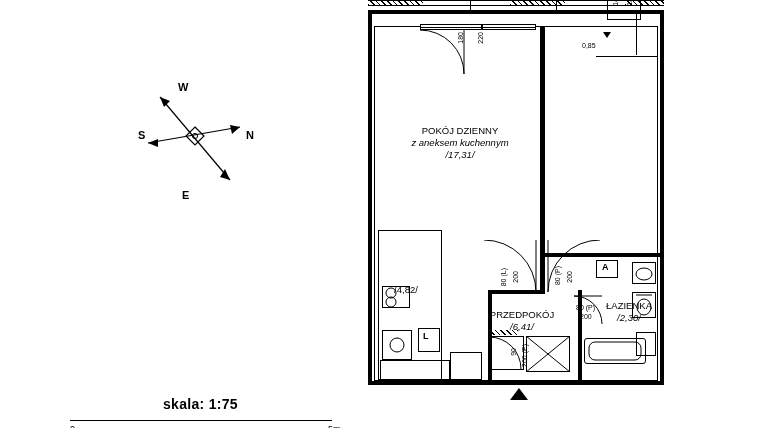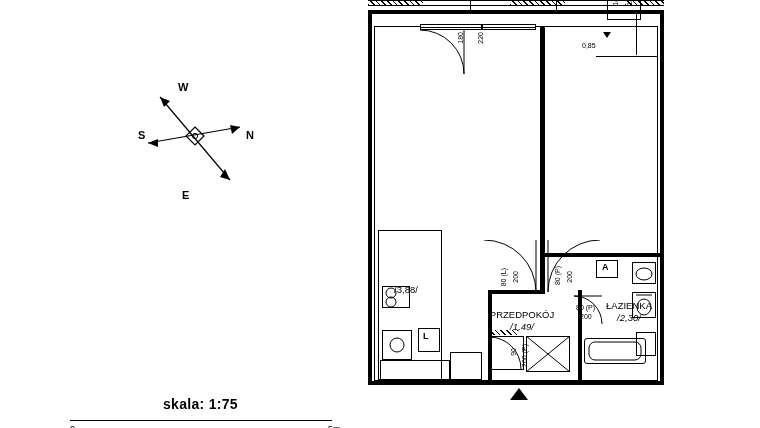--- a/index.html
+++ b/index.html
@@ -117,33 +117,38 @@
       <line x1="46" y1="2" x2="46" y2="46" stroke="#000" stroke-width="1"></line>
     </svg>
     <div class="dimv" style="left:97px;top:32px;">180</div>
     <div class="dimv" style="left:117px;top:32px;">220</div>
 
     <div class="vline" style="left:276px;top:10px;height:45px;"></div>
     <div class="tri-sm" style="left:243px;top:32px;"></div>
     <div class="dim" style="left:222px;top:42px;">0,85</div>
     <div class="hline" style="left:236px;top:56px;width:62px;"></div>
 
+    <div class="rlabel" style="left:30px;top:125px;width:140px;">
+      <div>POKÓJ DZIENNY</div>
+      <div class="it">z aneksem kuchennym</div>
+      <div class="it">/17,31/</div>
+    </div>
 
 
     <div class="rlabel" style="left:118px;top:309px;width:88px;">
       <div>PRZEDPOKÓJ</div>
-      <div class="it">/1,49/</div>
+      <div class="it">/6,41/</div>
     </div>
 
     <div class="rlabel" style="left:234px;top:300px;width:70px;">
       <div>ŁAZIENKA</div>
       <div class="it">/2,30/</div>
     </div>
 
-    <div class="rlabel it" style="left:22px;top:284px;width:48px;">/3,88/</div>
+    <div class="rlabel it" style="left:22px;top:284px;width:48px;">/4,82/</div>
 
     <div class="box" style="left:18px;top:230px;width:64px;height:150px;"></div>
 
     <div class="box" style="left:22px;top:286px;width:28px;height:22px;"></div>
     <svg class="abs" style="left:22px;top:286px;" width="28" height="22">
       <circle cx="9" cy="7" r="5" fill="none" stroke="#000" stroke-width="1"></circle>
       <circle cx="9" cy="16" r="5" fill="none" stroke="#000" stroke-width="1"></circle>
     </svg>
 
     <div class="box" style="left:22px;top:330px;width:30px;height:30px;"></div>

